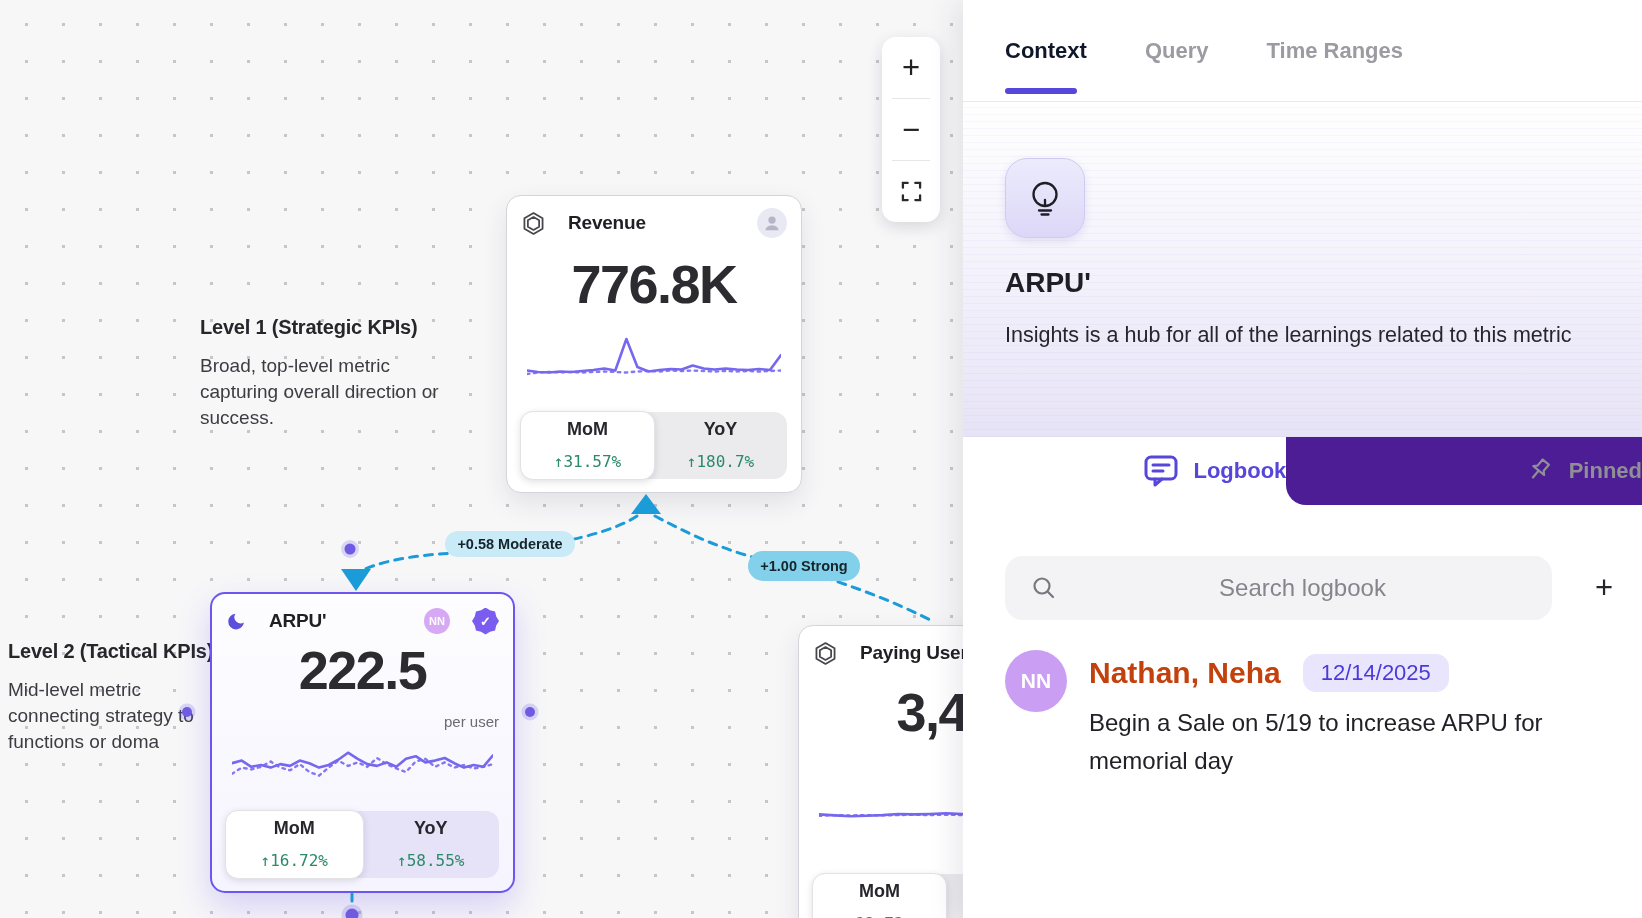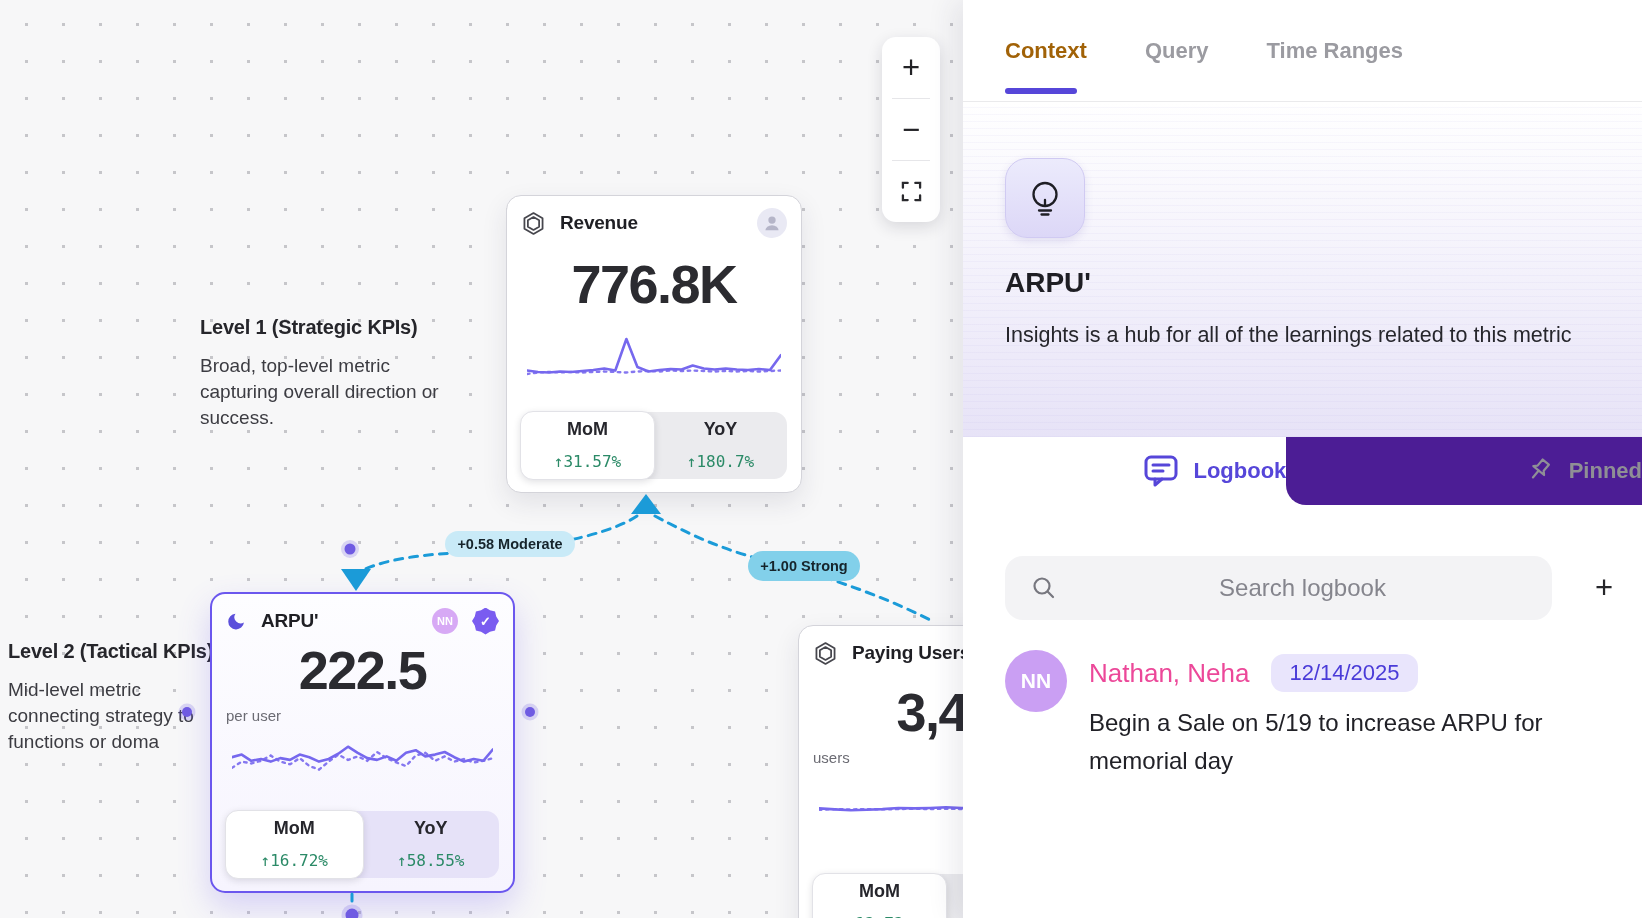--- a/index.html
+++ b/index.html
@@ -22,35 +22,35 @@
   
   .mcard{position:absolute;z-index:2;display:flex;flex-direction:column;
          background:#ffffff;border:1.5px solid #d4d4da;border-radius:15px;
          box-shadow:0 10px 26px rgba(35,35,70,.10);padding:13px 14px;box-sizing:border-box;}
   .card-revenue{left:506px;top:195px;width:296px;height:298px;}
   .card-arpu{left:210px;top:592px;width:305px;height:301px;
              border:2px solid #6b57ee;background:linear-gradient(180deg,#fdfdff 0%,#f6f4fe 100%);
              box-shadow:0 14px 32px rgba(107,87,238,.24);}
   .card-paying{left:798px;top:625px;width:296px;height:330px;}
 
-  .mhead{display:flex;align-items:center;gap:14px;height:28px;}
+  .mhead{display:flex;align-items:center;gap:22px;height:28px;}
   .mtitle{font-size:19px;font-weight:bold;color:#1f1f24;letter-spacing:-.2px;}
   .mhead .spacer{flex:1;}
   .avatar-circ{width:30px;height:30px;border-radius:50%;background:#e9e9f4;
                display:flex;align-items:center;justify-content:center;}
   .nn-badge{width:26px;height:26px;border-radius:50%;background:#d7a9f5;color:#fff;
             font-size:11px;font-weight:bold;display:flex;align-items:center;justify-content:center;}
   .seal{width:27px;height:27px;background:#7a5cf0;color:#fff;font-size:13px;font-weight:bold;
         display:flex;align-items:center;justify-content:center;
         clip-path:polygon(100% 50%,89.7% 66.5%,85.4% 85.4%,66.5% 89.7%,50% 100%,33.5% 89.7%,14.6% 85.4%,10.3% 66.5%,0% 50%,10.3% 33.5%,14.6% 14.6%,33.5% 10.3%,50% 0%,66.5% 10.3%,85.4% 14.6%,89.7% 33.5%);}
   .mvalue{margin-top:18px;text-align:center;font-size:54px;line-height:58px;font-weight:bold;
           color:#2b2b30;letter-spacing:-1.5px;}
   .card-arpu .mvalue{margin-top:6px;}
   .card-paying .mvalue{margin-top:16px;}
-  .munit{text-align:left;font-size:15px;color:#6b6b73;margin-top:8px;}
+  .munit{text-align:right;font-size:15px;color:#6b6b73;margin-top:14px;}
   .spark{margin:14px 6px 0 6px;height:58px;}
   .card-arpu .spark{height:52px;margin-top:8px;}
   .card-paying .spark{height:44px;margin-top:10px;}
   .sp-solid{fill:none;stroke:#7668ee;stroke-width:2.6;stroke-linejoin:round;stroke-linecap:round;}
   .sp-dot{fill:none;stroke:#8577f0;stroke-width:2.4;stroke-dasharray:2.5 4.5;stroke-linecap:round;}
 
   .stats{margin-top:auto;display:flex;background:#ebebee;border-radius:13px;}
   .card-arpu .stats{background:#e6e2f8;}
   .cell{flex:1;text-align:center;padding:7px 0 8px 0;border-radius:13px;}
   .cell.active{background:#ffffff;border:1px solid #e2e2e7;box-shadow:0 2px 7px rgba(20,20,40,.13);margin:-1px;}
@@ -71,21 +71,21 @@
                   font-size:31px;font-weight:400;color:#222226;display:flex;align-items:center;justify-content:center;padding:0;}
   .tsep{width:38px;height:1px;background:#e6e6e9;}
 
   
   .panel{position:absolute;left:963px;top:0;width:679px;height:918px;background:#ffffff;
          box-shadow:-10px 0 26px rgba(40,40,80,.09);z-index:10;}
   .ptabs{display:flex;align-items:center;height:102px;padding-left:42px;gap:58px;
          border-bottom:1px solid #eaeaec;box-sizing:border-box;}
   .ptab{position:relative;font-size:22px;font-weight:bold;color:#9b9ba1;cursor:pointer;height:100%;
         display:flex;align-items:center;}
-  .ptab.active{color:#a16207;}
+  .ptab.active{color:#0f172a;}
   .ptab.active::after{content:"";position:absolute;left:0;bottom:7px;width:72px;height:6px;
         border-radius:3px;background:#5646d9;}
 
   .hero{position:relative;height:335px;
         background:
           repeating-linear-gradient(0deg, rgba(125,115,205,.05) 0 1px, transparent 1px 7px),
           linear-gradient(180deg,#ffffff 0%,#f3f1fb 52%,#e7e3f7 100%);}
   .bulb{position:absolute;left:42px;top:56px;width:80px;height:80px;border-radius:22px;cursor:pointer;
         background:linear-gradient(180deg,#ecebfc 0%,#dcd7f7 100%);border:1px solid #d0caf2;
         box-shadow:0 3px 8px rgba(90,80,180,.14);display:flex;align-items:center;justify-content:center;}
@@ -104,21 +104,21 @@
   .searchbar input{flex:1;border:none;outline:none;background:transparent;font-family:"Liberation Sans",sans-serif;
              font-size:24px;color:#3a3a40;text-align:center;}
   .searchbar input::placeholder{color:#85858d;}
   .addbtn{position:absolute;left:621px;top:12px;width:40px;height:40px;border:none;background:transparent;
           font-size:31px;color:#26262a;cursor:pointer;display:flex;align-items:center;justify-content:center;}
 
   .entry{position:relative;margin-top:30px;padding-left:42px;display:flex;gap:22px;cursor:pointer;}
   .eavatar{width:62px;height:62px;border-radius:50%;background:#ca9ff3;color:#ffffff;flex:0 0 62px;
            font-size:21px;font-weight:bold;display:flex;align-items:center;justify-content:center;}
   .emeta{display:flex;align-items:center;gap:22px;margin-top:4px;}
-  .eauthor{font-size:26px;font-weight:normal;color:#ec4899;}
+  .eauthor{font-size:30px;font-weight:bold;color:#c2410c;}
   .edate{background:#e9e5fc;color:#4a3bd8;font-size:22px;padding:6px 18px;border-radius:13px;}
   .etext{margin-top:12px;width:525px;font-size:24px;line-height:38px;color:#212127;}
 
   svg{display:block;}
 </style>
 </head>
 <body>
 
 <div class="app">
 

